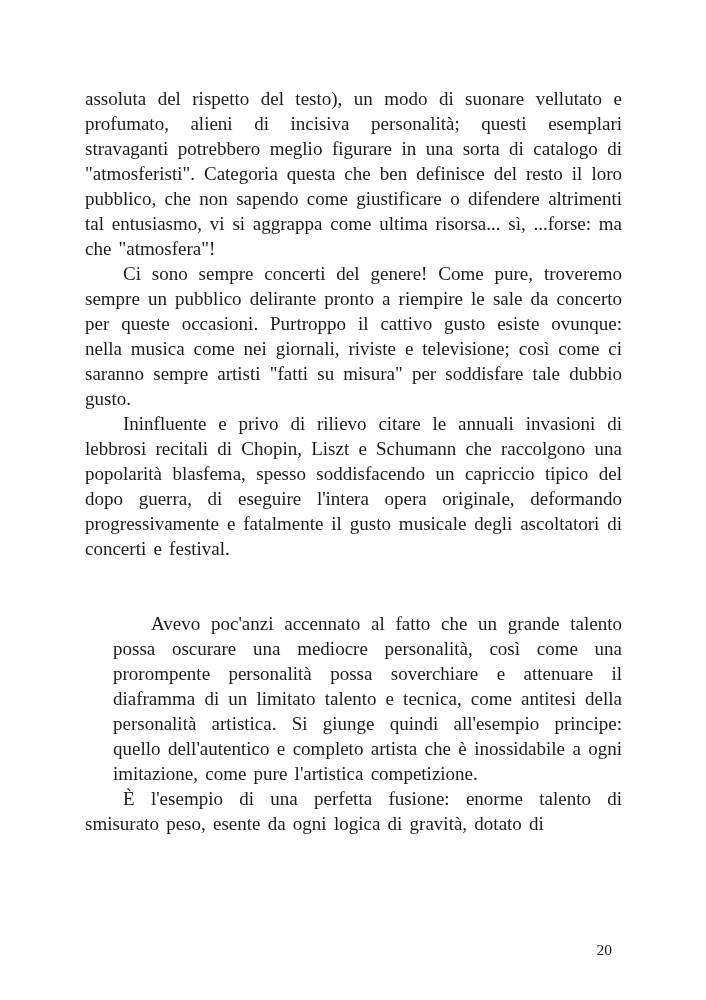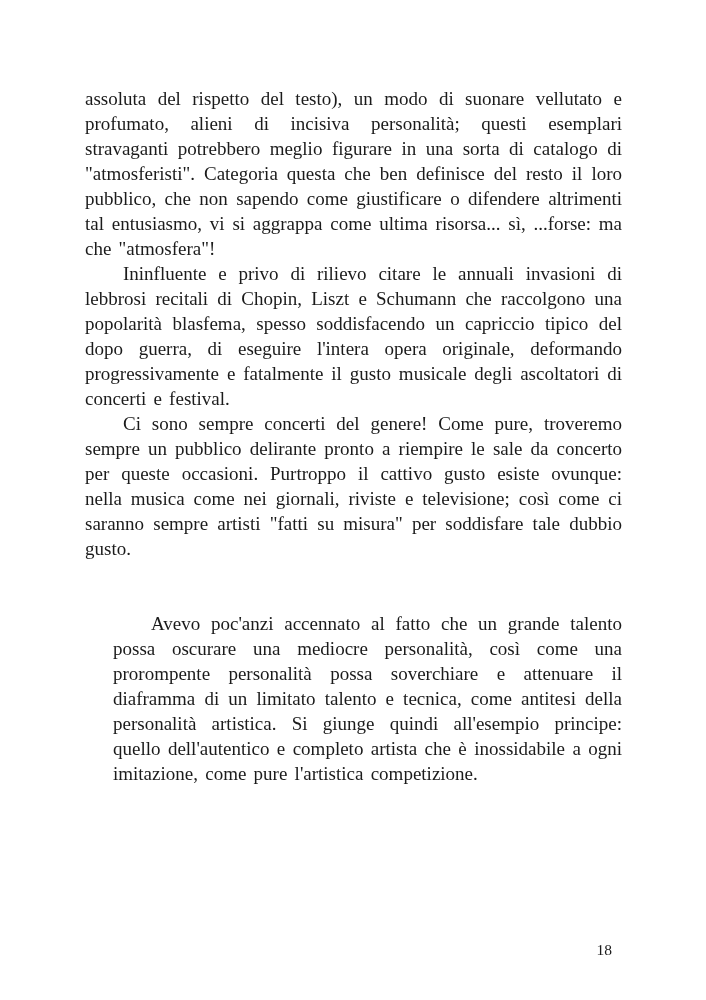--- a/index.html
+++ b/index.html
@@ -43,18 +43,19 @@
     line-height: 20px;
     color: #1b1b1b;
   }
 </style>
 </head>
 <body>
 
 <div class="page">
   <div class="text-block">
     <p class="para">assoluta del rispetto del testo), un modo di suonare vellutato e profumato, alieni di incisiva personalità; questi esemplari stravaganti potrebbero meglio figurare in una sorta di catalogo di "atmosferisti". Categoria questa che ben definisce del resto il loro pubblico, che non sapendo come giustificare o difendere altrimenti tal entusiasmo, vi si aggrappa come ultima risorsa... sì, ...forse: ma che "atmosfera"!</p>
+    <p class="para indent">Ci sono sempre concerti del genere! Come pure, troveremo sempre un pubblico delirante pronto a riempire le sale da concerto per queste occasioni. Purtroppo il cattivo gusto esiste ovunque: nella musica come nei giornali, riviste e televisione; così come ci saranno sempre artisti "fatti su misura" per soddisfare tale dubbio gusto.</p>
     <p class="para indent">Ininfluente e privo di rilievo citare le annuali invasioni di lebbrosi recitali di Chopin, Liszt e Schumann che raccolgono una popolarità blasfema, spesso soddisfacendo un capriccio tipico del dopo guerra, di eseguire l'intera opera originale, deformando progressivamente e fatalmente il gusto musicale degli ascoltatori di concerti e festival.</p>
-    <p class="para indent">Ci sono sempre concerti del genere! Come pure, troveremo sempre un pubblico delirante pronto a riempire le sale da concerto per queste occasioni. Purtroppo il cattivo gusto esiste ovunque: nella musica come nei giornali, riviste e televisione; così come ci saranno sempre artisti "fatti su misura" per soddisfare tale dubbio gusto.</p>
     <p class="para indent section-gap">Avevo poc'anzi accennato al fatto che un grande talento possa oscurare una mediocre personalità, così come una prorompente personalità possa soverchiare e attenuare il diaframma di un limitato talento e tecnica, come antitesi della personalità artistica. Si giunge quindi all'esempio principe: quello dell'autentico e completo artista che è inossidabile a ogni imitazione, come pure l'artistica competizione.</p>
+    <p class="para indent">È l'esempio di una perfetta fusione: enorme talento di smisurato peso, esente da ogni logica di gravità, dotato di</p>
   </div>
-  <div class="page-number">18</div>
+  <div class="page-number">20</div>
 </div>
 
 </body></html>

